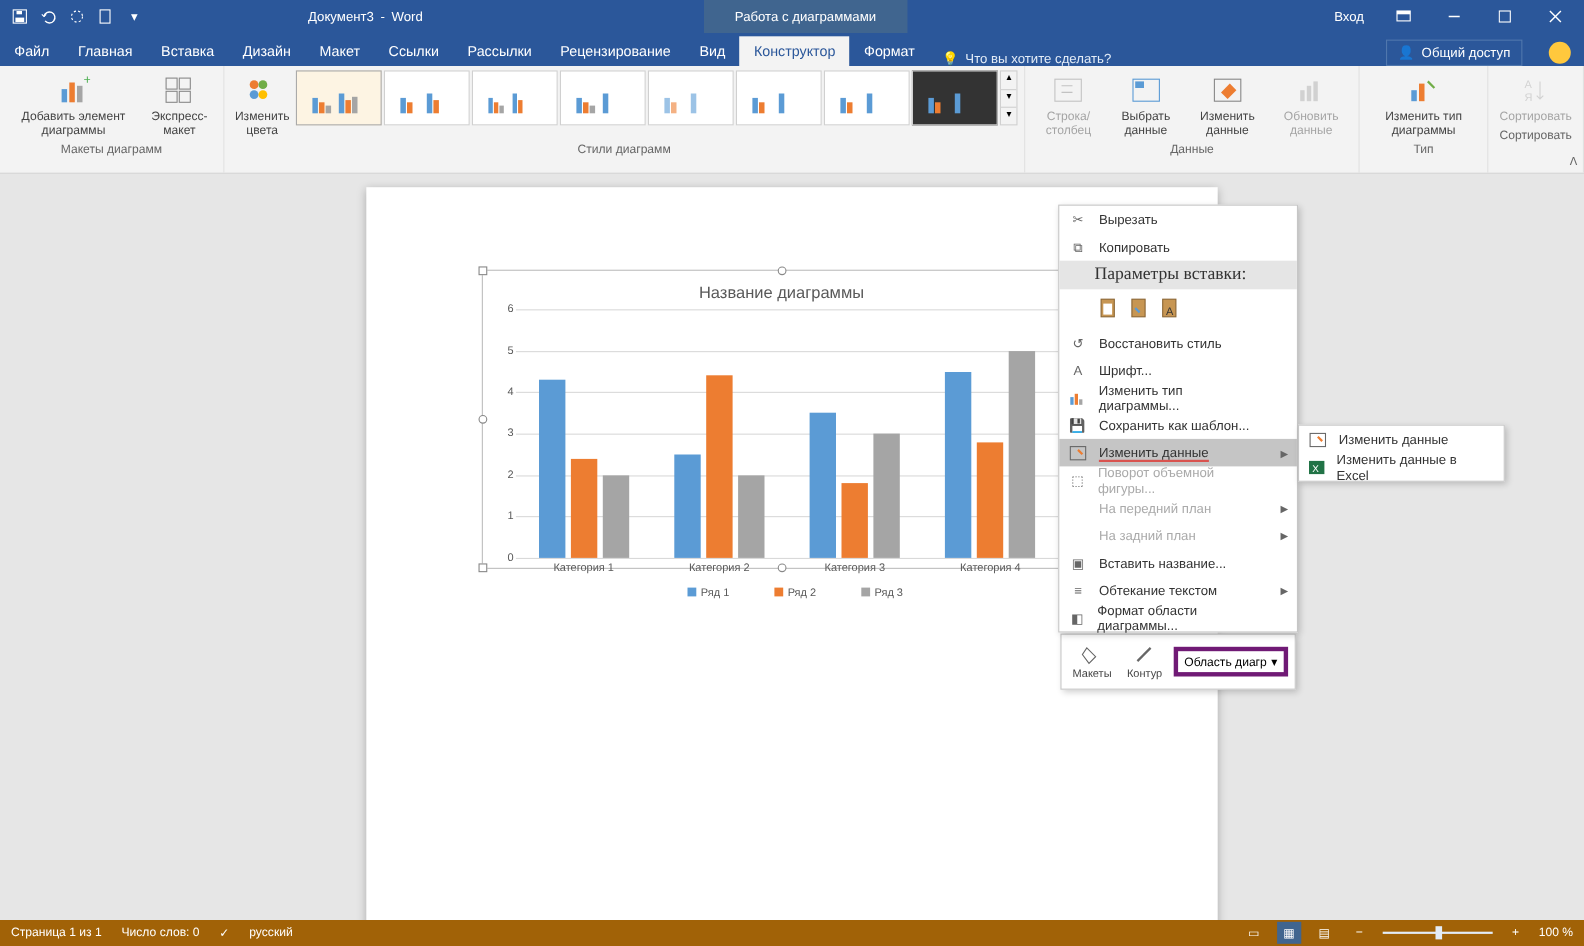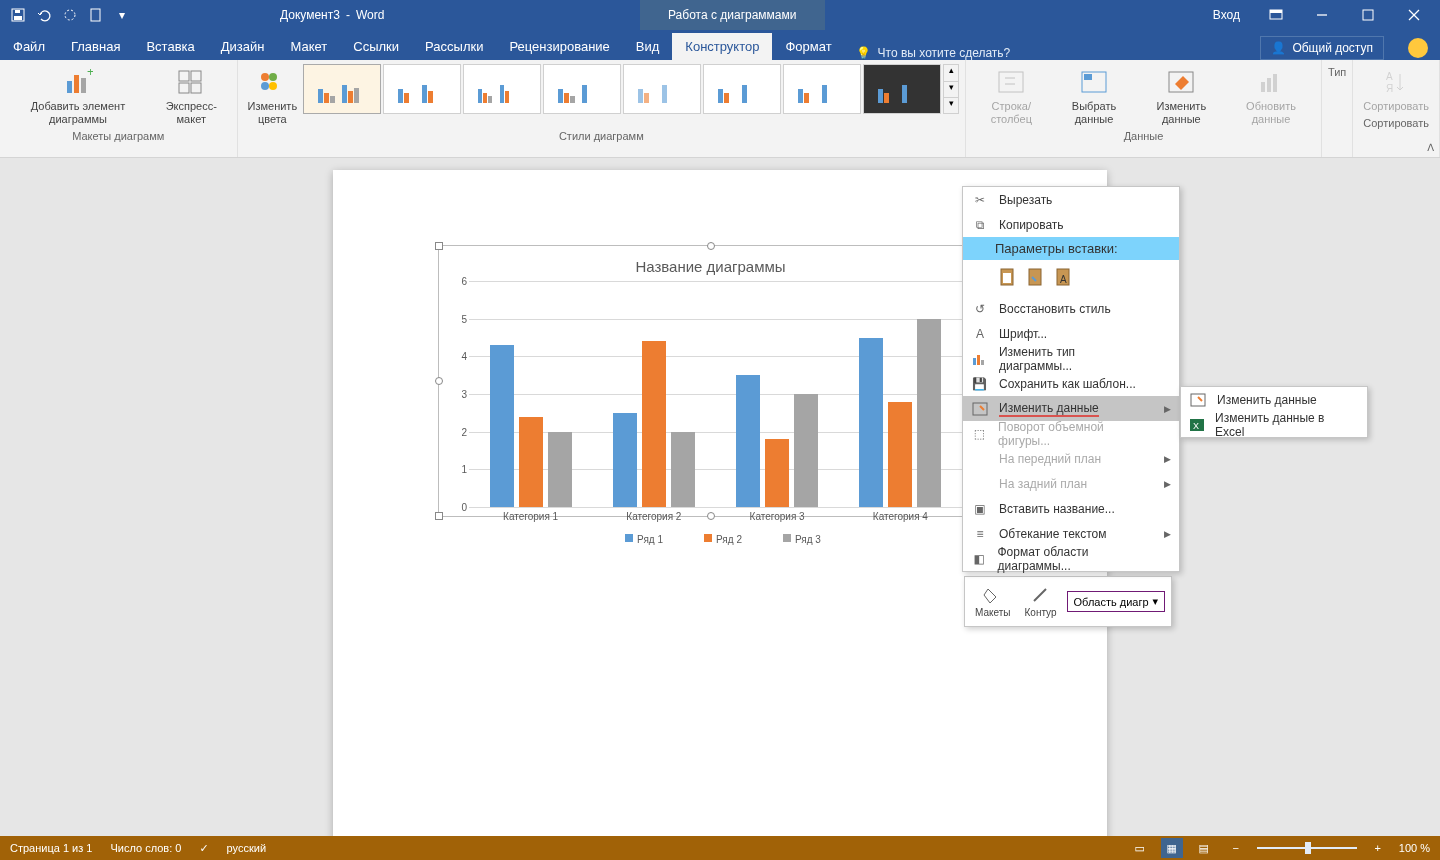--- a/index.html
+++ b/index.html
@@ -51,27 +51,27 @@
 .x-labels span{flex:1;text-align:center;font-size:10px;color:#595959;}
 .legend{display:flex;justify-content:center;gap:16px;margin-top:12px;font-size:10px;color:#595959;}
 .legend span{display:flex;gap:4px;margin-left:25px;}
 .legend i{width:8px;height:8px;display:inline-block;}
 .ctx-menu{position:absolute;background:#fff;border:1px solid #c6c6c6;box-shadow:2px 2px 6px rgba(0,0,0,.2);font-size:12px;color:#333;z-index:50;}
 .ctx-item{display:flex;align-items:center;height:25px;padding:0 28px 0 8px;gap:10px;position:relative;}
 .ctx-item:hover,.ctx-item.hover{background:#c5c5c5;}
 .ctx-item.dis{color:#aaa;}
 .ctx-icon{width:18px;display:flex;justify-content:center;color:#666;}
 .ctx-arrow{position:absolute;right:8px;font-size:9px;color:#666;}
-.ctx-header{background:#7dd3fc;padding:4px 8px 4px 32px;font-size:13px;}
+.ctx-header{background:#e5e5e5;padding:4px 8px 4px 32px;font-size:16px;font-family:Liberation Serif, serif;}
 .paste-opts{display:flex;gap:4px;padding:4px 8px 6px 32px;}
 .paste-opt{width:24px;height:26px;border:1px solid transparent;display:flex;align-items:center;justify-content:center;}
 .underline-red{border-bottom:2px solid #d9534f;}
 .mini-toolbar{position:absolute;background:#fff;border:1px solid #c6c6c6;box-shadow:2px 2px 6px rgba(0,0,0,.2);display:flex;align-items:center;padding:6px;gap:6px;z-index:40;}
 .mini-btn{display:flex;flex-direction:column;align-items:center;font-size:10px;color:#444;gap:2px;padding:2px 4px;}
-.mini-select{border:1px solid #701a75;padding:3px 6px;font-size:11px;background:#fff;display:flex;align-items:center;gap:4px;}
+.mini-select{border:4px solid #701a75;padding:3px 6px;font-size:11px;background:#fff;display:flex;align-items:center;gap:4px;}
 .statusbar{position:absolute;bottom:0;left:0;right:0;height:24px;background:#a16207;color:#fff;font-size:11px;display:flex;align-items:center;padding:0 10px;justify-content:space-between;}
 .status-left{display:flex;gap:18px;align-items:center;}
 .status-right{display:flex;gap:10px;align-items:center;}
 .status-btn{width:22px;height:20px;display:flex;align-items:center;justify-content:center;color:#fff;}
 .zoom-slider{width:100px;height:2px;background:#e3ecf7;position:relative;}
 .zoom-thumb{width:6px;height:12px;background:#e3ecf7;position:absolute;top:-5px;left:48px;}
 svg{display:block;}
 </style>
 </head>
 <body>
@@ -309,20 +309,32 @@
               <rect x="10" y="8" width="4" height="14" fill="#aaa"></rect>
               <rect x="16" y="4" width="4" height="18" fill="#aaa"></rect>
             </svg>
           </div>
         <span>Обновить данные</span>
       </div>
     </div>
     <div class="ribbon-group-label">Данные</div>
   </div>
   <div class="ribbon-group">
+    <div class="ribbon-group-row">
+      <div class="ribbon-btn-lg">
+        <div class="icon">
+            <svg width="28" height="24">
+              <rect x="3" y="12" width="5" height="10" fill="#5b9bd5"></rect>
+              <rect x="10" y="6" width="5" height="16" fill="#ed7d31"></rect>
+              <path d="M18 4 L24 10" stroke="#70ad47" stroke-width="2"></path>
+            </svg>
+          </div>
+        <span>Изменить тип диаграммы</span>
+      </div>
+    </div>
     <div class="ribbon-group-label">Тип</div>
   </div>
   <div class="ribbon-group">
     <div class="ribbon-group-row">
       <div class="ribbon-btn-lg disabled">
         <div class="icon">
             <svg width="24" height="24">
               <text x="2" y="10" font-size="10" fill="#aaa">A</text>
               <text x="2" y="22" font-size="10" fill="#aaa">Я</text>
               <path d="M16 4 L16 20 M13 17 L16 20 L19 17" stroke="#aaa" fill="none"></path>

